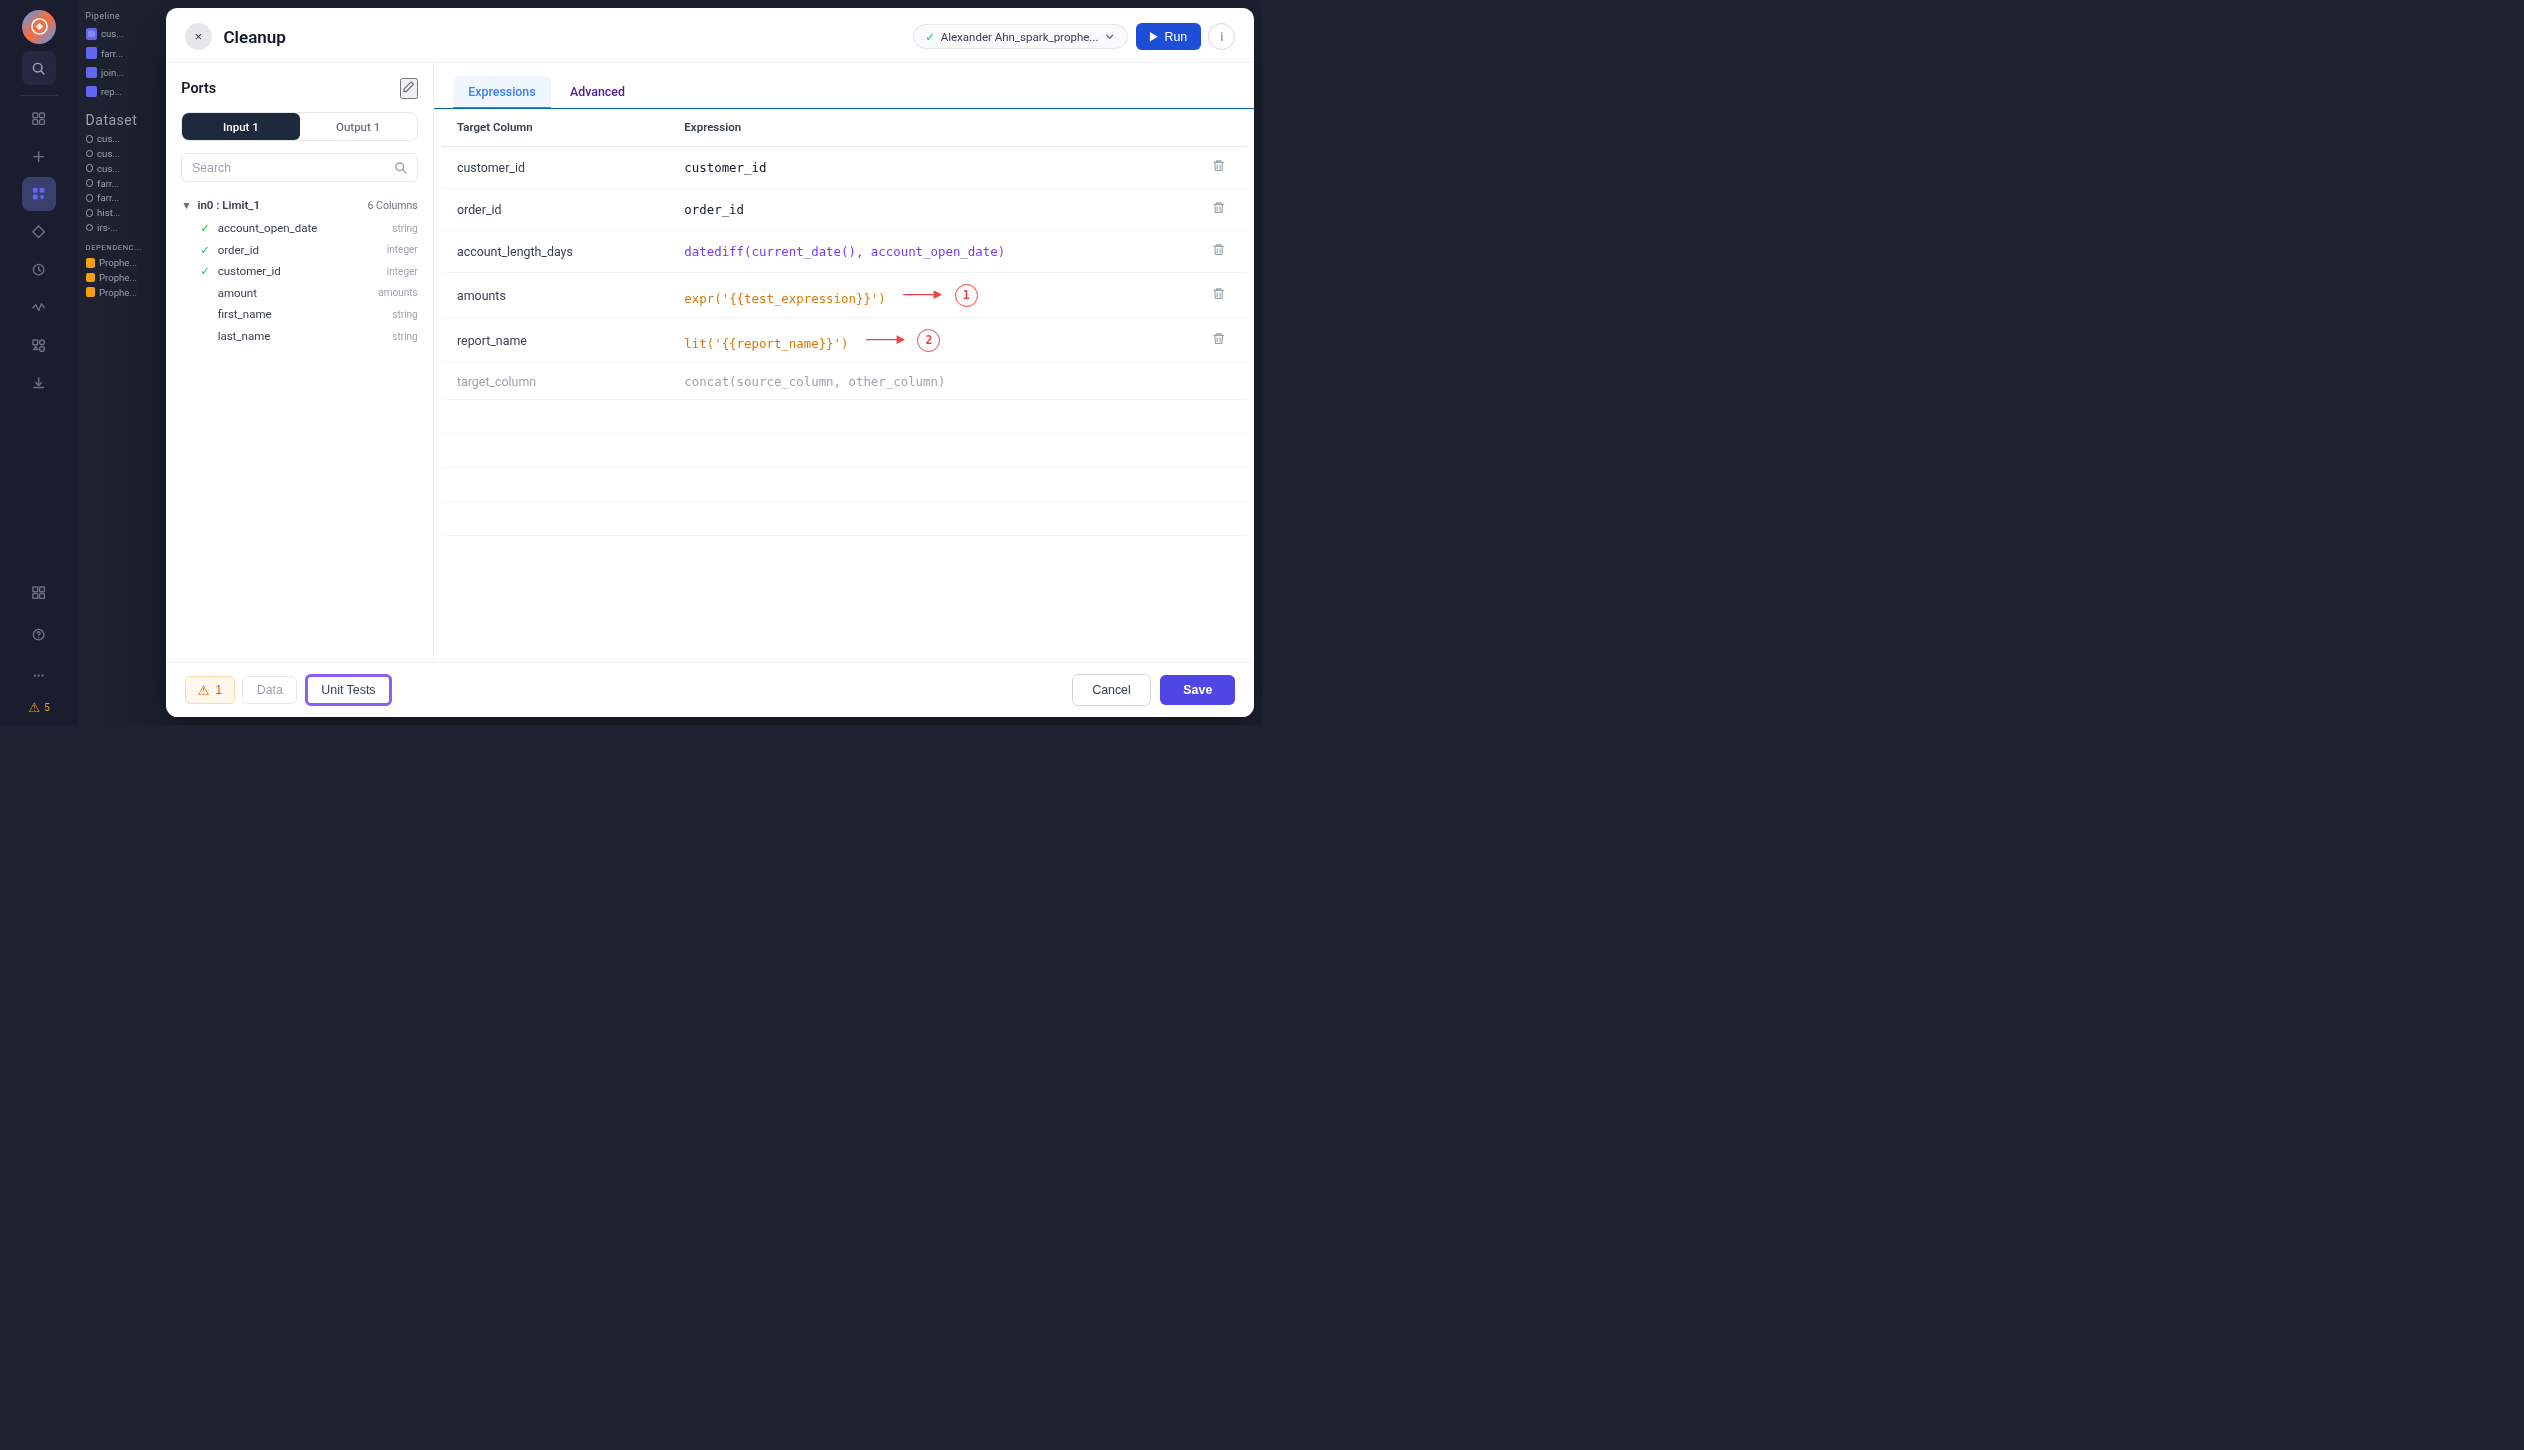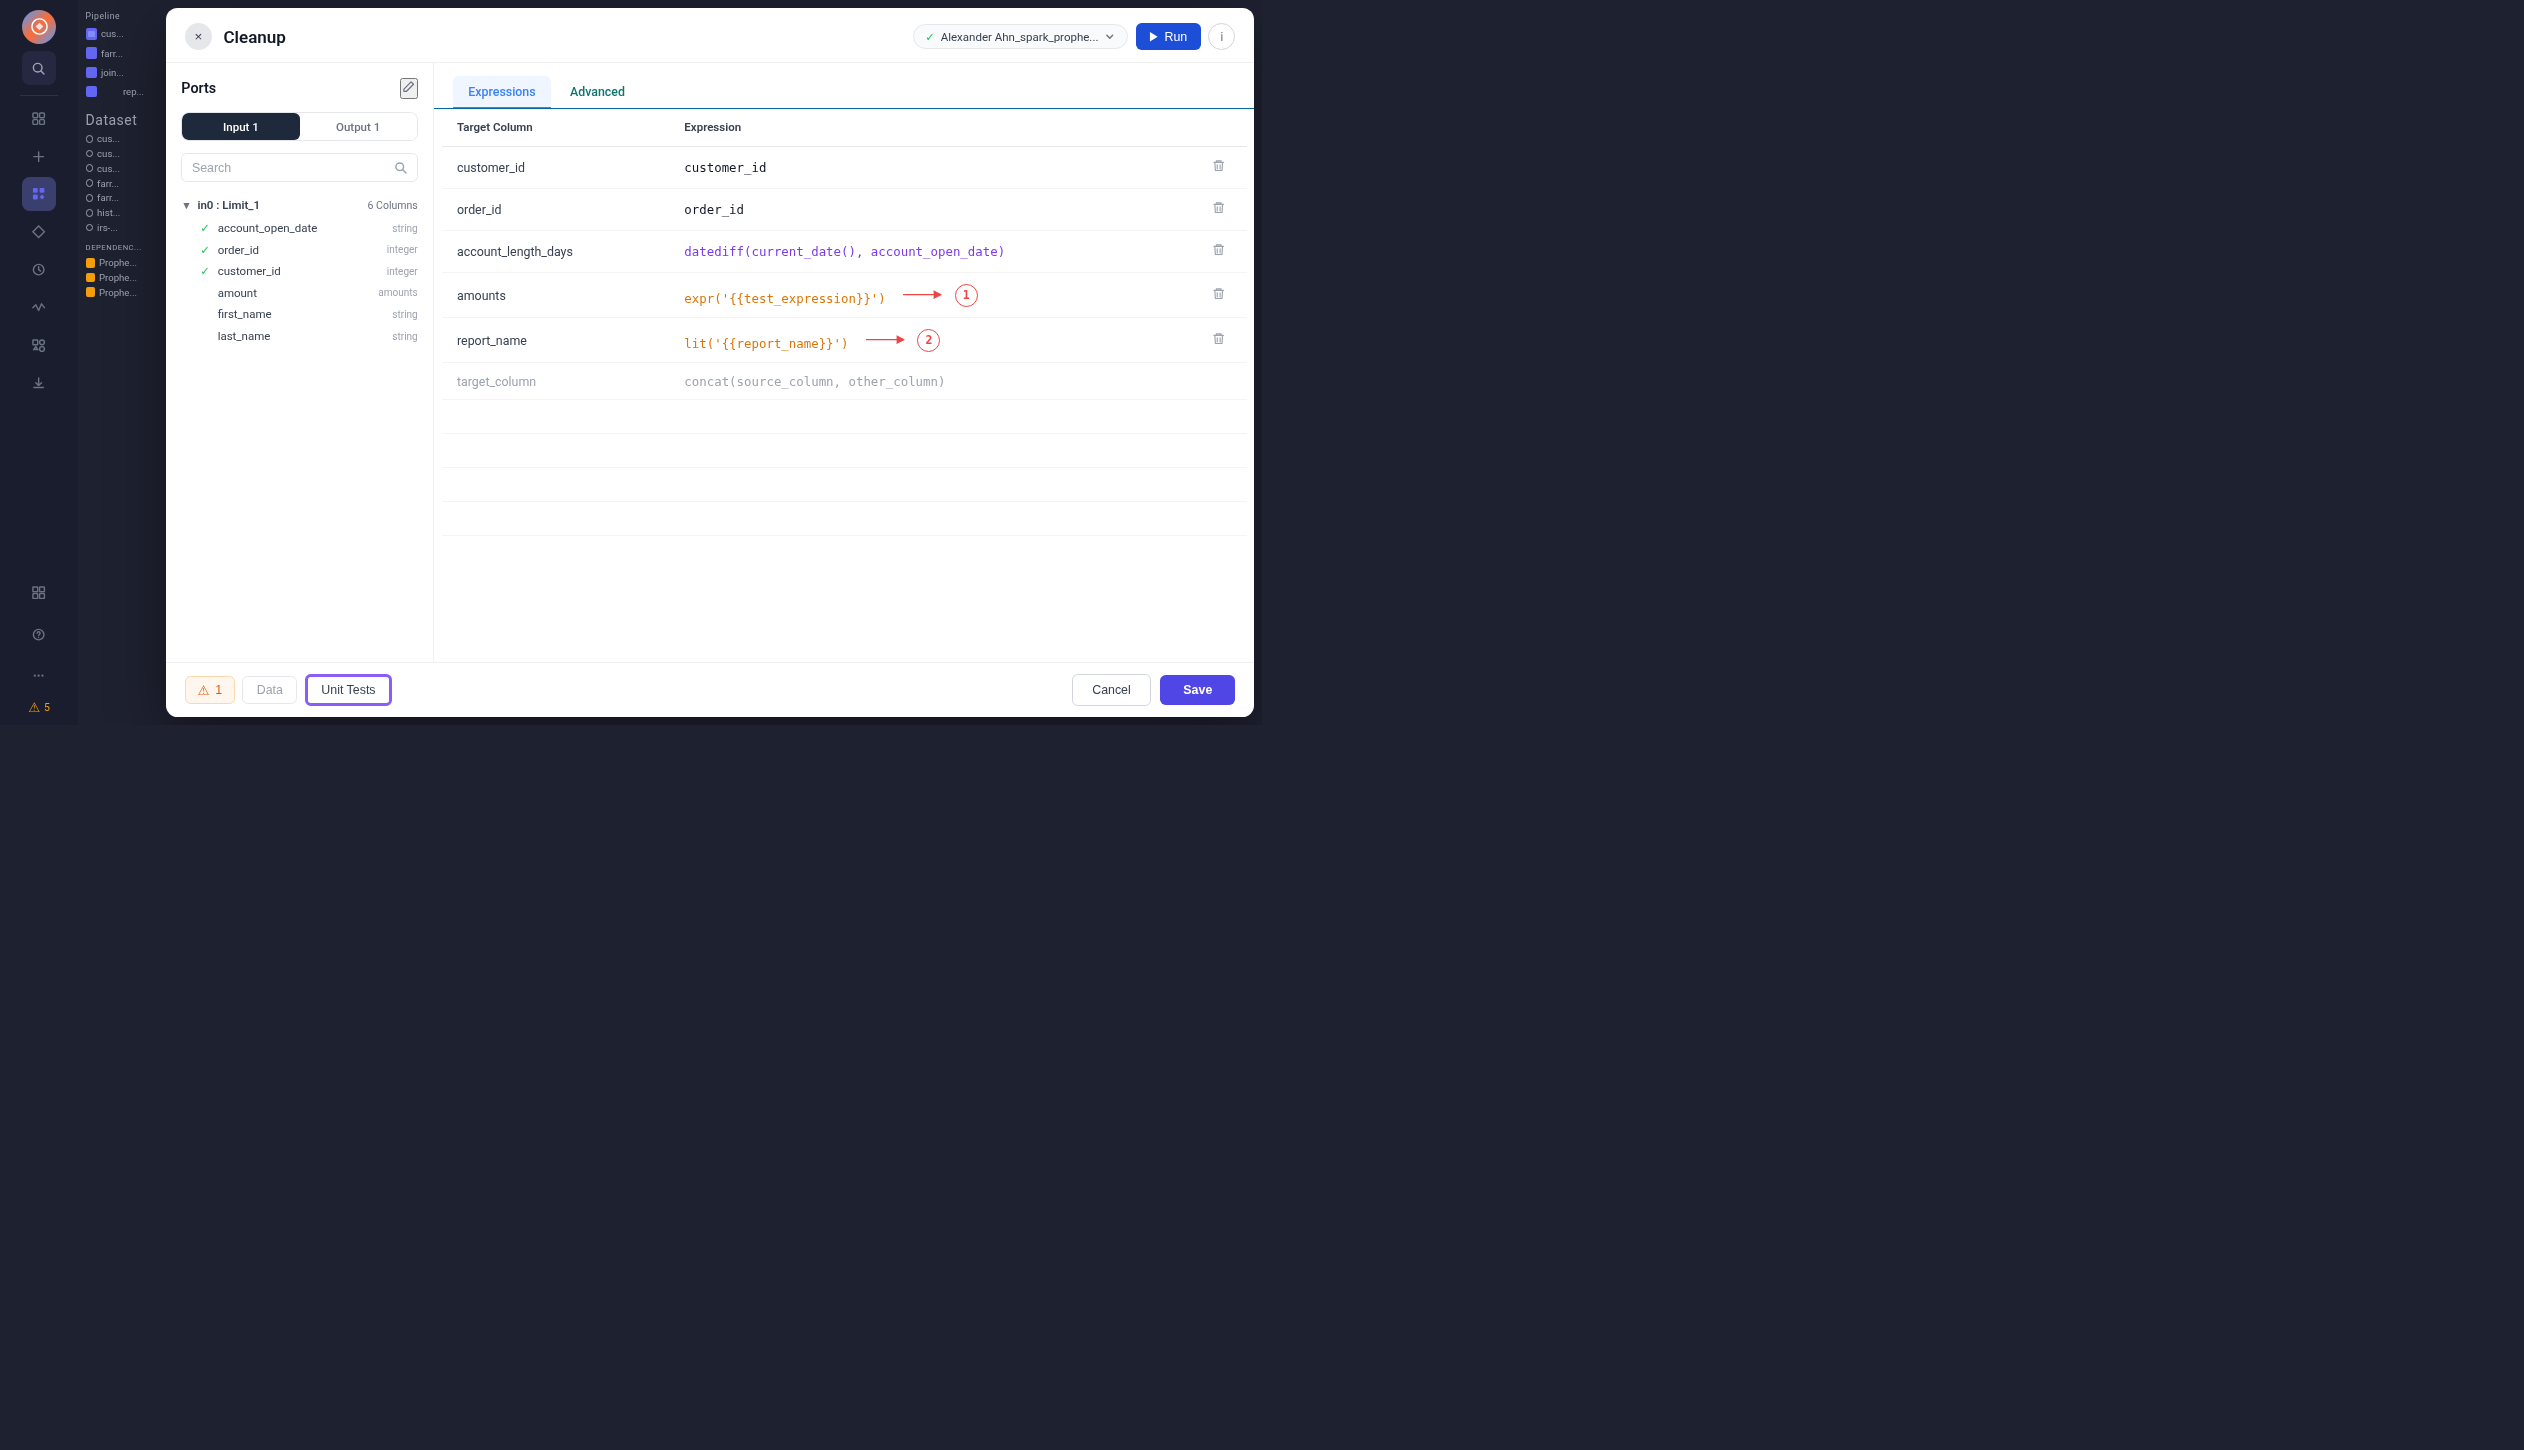--- a/index.html
+++ b/index.html
@@ -277,21 +277,21 @@
       gap: 3.8px;
       border-bottom: 1px solid #0369a1;
       flex-shrink: 0;
     }
     .expr-tab {
       padding: 7.7px 15.3px;
       font-size: 12.4px;
       font-weight: 500;
       cursor: pointer;
       border-radius: 5.7px 5.7px 0 0;
-      color: #0f766e;
+      color: #4c1d95;
     }
     .expr-tab.active {
       background: #eff6ff;
       color: #3b82f6;
       border-bottom: 1.9px solid #3b82f6;
     }
 
     
     .expr-table-container {
       flex: 1;
@@ -568,21 +568,21 @@
     <div style="margin-bottom:1.9px; padding:2.9px 3.8px; display:flex; align-items:center; gap:3.8px;">
       <div style="width:11.5px; height:11.5px; background:#6366f1; border-radius:1.9px; flex-shrink:0;"></div>
       <span style="font-size:9.6px; color:#9ca3af;">farr...</span>
     </div>
     <div style="margin-bottom:1.9px; padding:2.9px 3.8px; display:flex; align-items:center; gap:3.8px;">
       <div style="width:11.5px; height:11.5px; background:#6366f1; border-radius:1.9px; flex-shrink:0;"></div>
       <span style="font-size:9.6px; color:#9ca3af;">join...</span>
     </div>
     <div style="margin-bottom:1.9px; padding:2.9px 3.8px; display:flex; align-items:center; gap:3.8px;">
       <div style="width:11.5px; height:11.5px; background:#6366f1; border-radius:1.9px; flex-shrink:0;"></div>
-      <span style="font-size:9.6px; color:#9ca3af;margin-left:22px;">rep...</span>
+      <span style="font-size:9.6px; color:#9ca3af;">rep...</span>
     </div>
 
     <div style="color:#9ca3af; font-size:14px; padding:3.8px 3.8px; margin-top:7.7px; letter-spacing:0.5px;">Dataset</div>
     <div style="padding:1.9px 3.8px; display:flex; align-items:center; gap:3.8px;">
       <div style="width:7.7px; height:7.7px; border-radius:50%; border:1.4px solid #9ca3af; flex-shrink:0;"></div>
       <span style="font-size:9.6px; color:#9ca3af;">cus...</span>
     </div>
     <div style="padding:1.9px 3.8px; display:flex; align-items:center; gap:3.8px;">
       <div style="width:7.7px; height:7.7px; border-radius:50%; border:1.4px solid #9ca3af; flex-shrink:0;"></div>
       <span style="font-size:9.6px; color:#9ca3af;">cus...</span>

